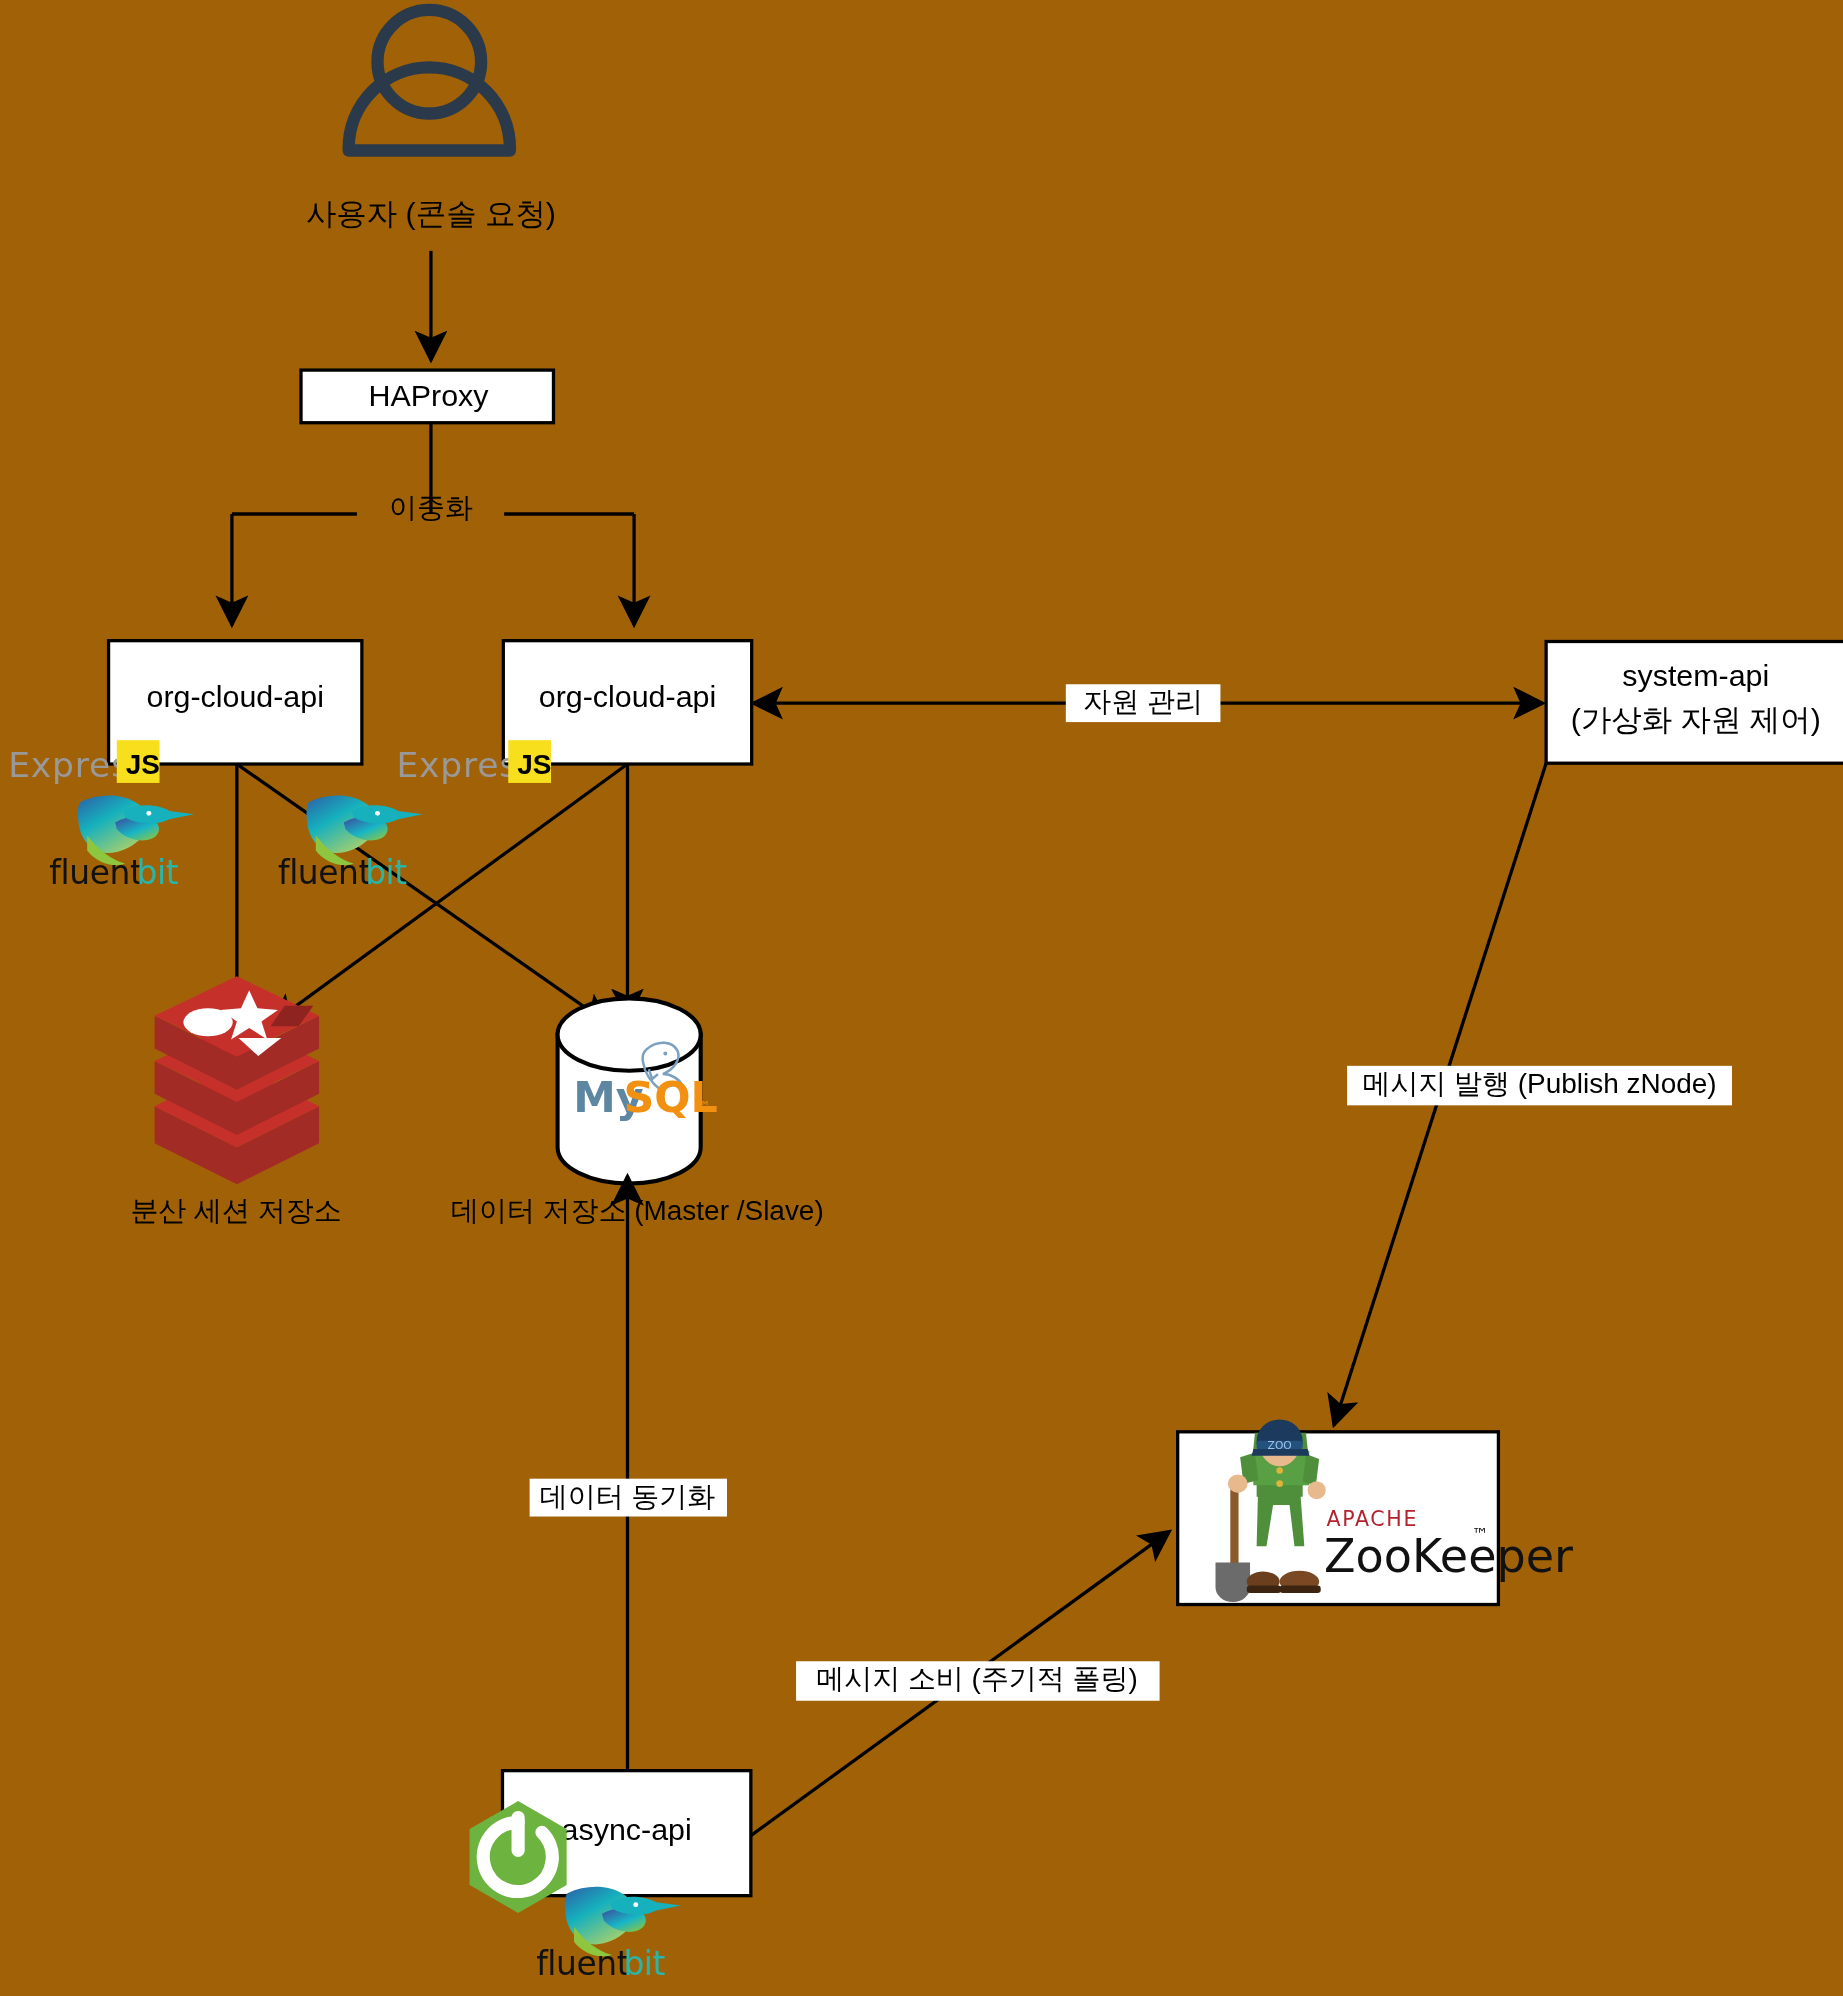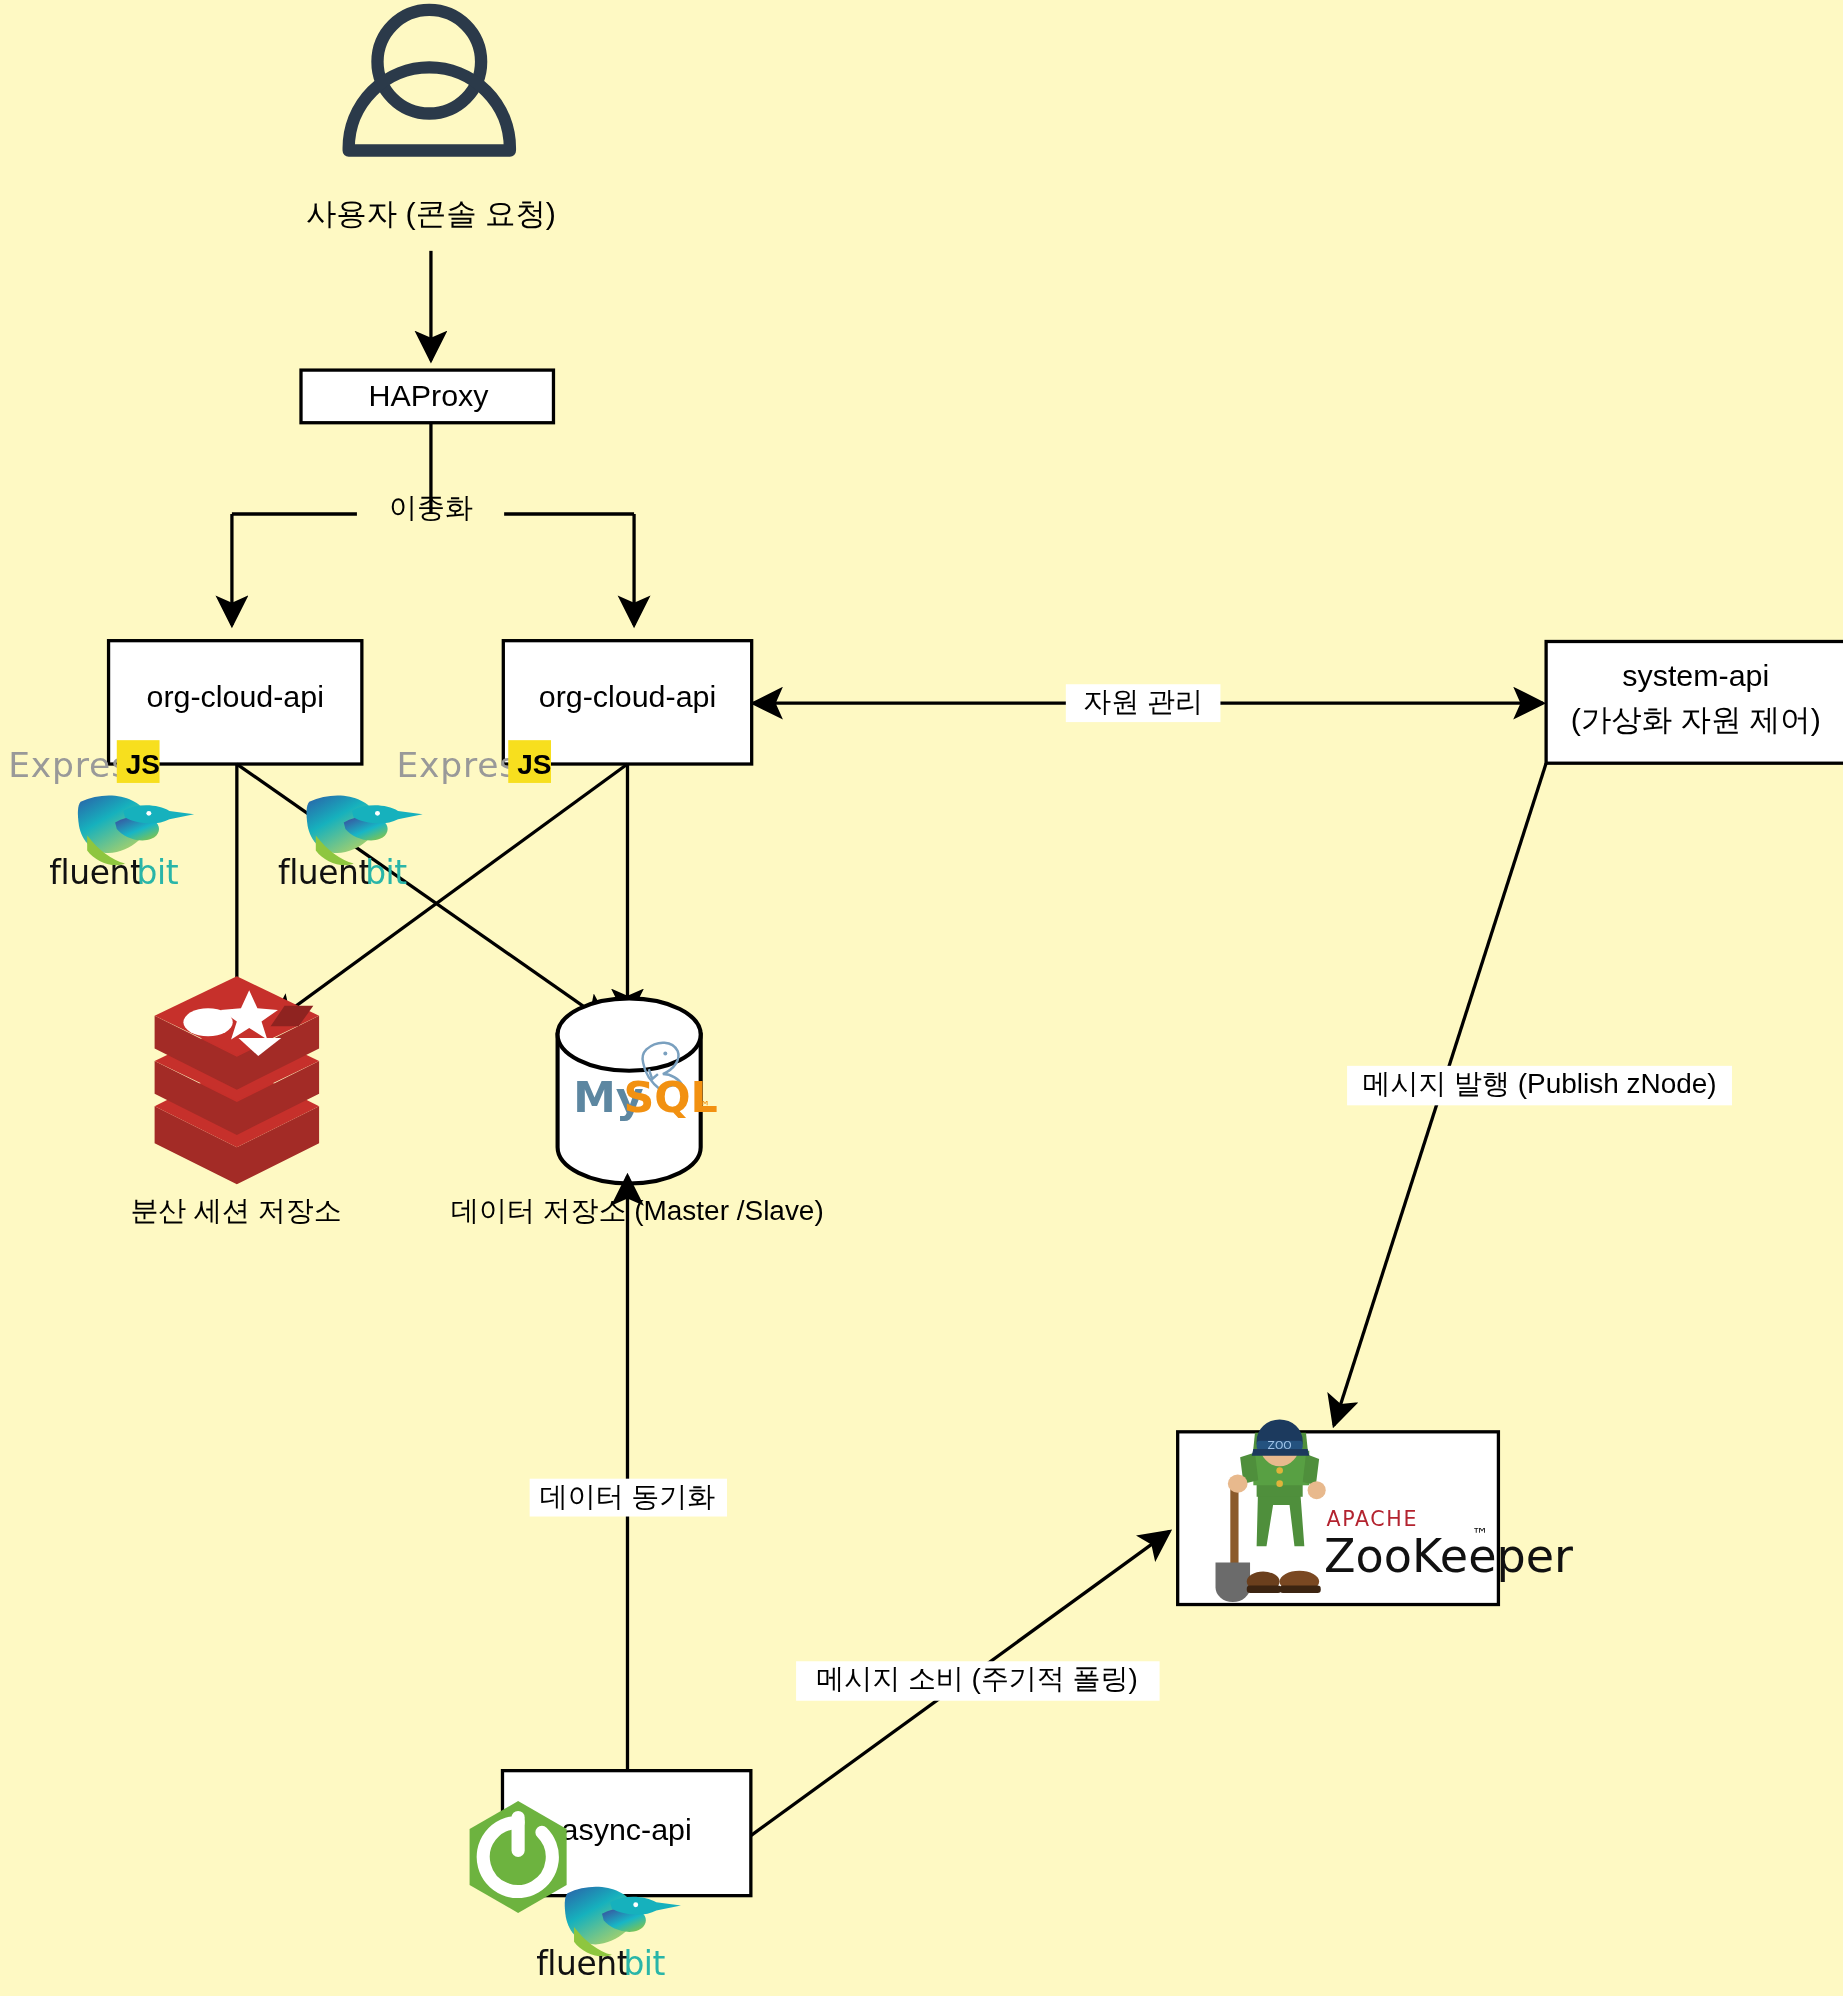--- a/index.html
+++ b/index.html
@@ -8,21 +8,21 @@
     padding: 0;
     background: #ffffff;
   }
   body {
     font-family: "Liberation Sans", "DejaVu Sans", sans-serif;
   }
   #diagram-root {
     position: relative;
     width: 1843px;
     height: 1996px;
-    background: #fef9c3;
+    background: #a16207;
     overflow: hidden;
   }
   svg.layer {
     position: absolute;
     top: 0;
     left: 0;
     width: 1843px;
     height: 1996px;
   }
   .node-box {

